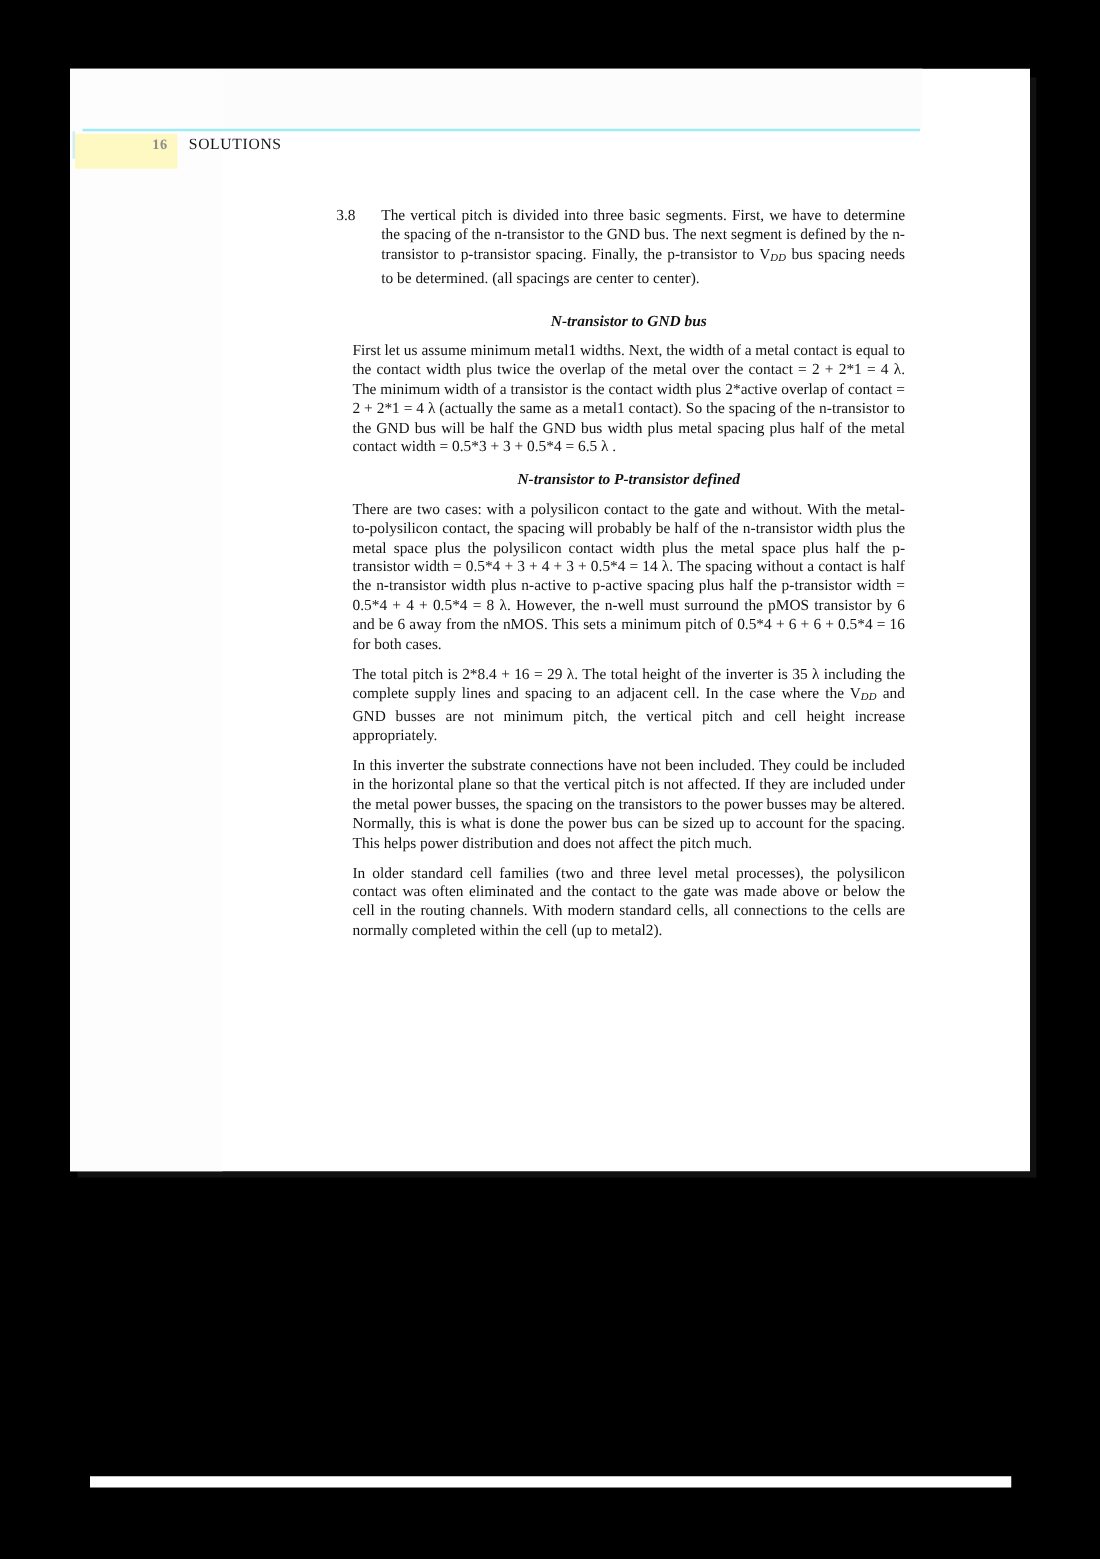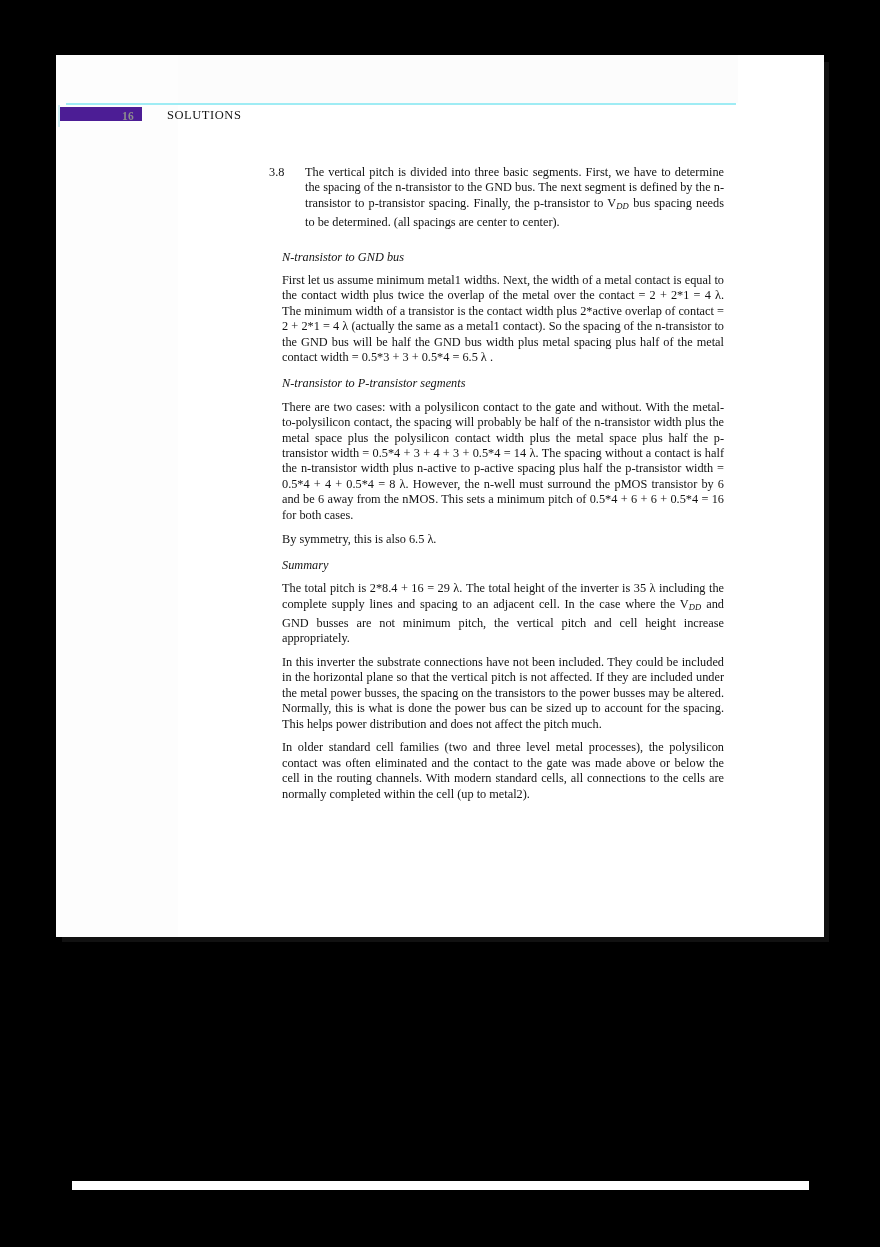--- a/index.html
+++ b/index.html
@@ -74,22 +74,22 @@
     left: 0px;
     top: 52px;
     width: 700px;
     height: 22px;
   }
   .folio-box {
     position: absolute;
     left: 4px;
     top: 0px;
     width: 82px;
-    height: 14px;
-    background: #4c1d95;
+    height: 28px;
+    background: #fef9c3;
   }
   .folio-tick {
     position: absolute;
     left: 2px;
     top: -2px;
     width: 2px;
     height: 22px;
     background: #cfeff4;
   }
   .folio-number {
@@ -98,21 +98,21 @@
     top: 1px;
     font-family: "Liberation Serif", serif;
     font-size: 11.5px;
     font-weight: bold;
     color: #8d8d8d;
     letter-spacing: 0.3px;
     line-height: 16px;
   }
   .header-title {
     position: absolute;
-    left: 111px;
+    left: 95px;
     top: 1px;
     font-family: "Liberation Serif", serif;
     font-size: 12.5px;
     letter-spacing: 0.55px;
     color: #141414;
     white-space: nowrap;
   }
 
   
   .body-col {
@@ -143,22 +143,23 @@
     color: #121212;
     text-align: justify;
     text-justify: inter-word;
   }
   p.para.last { margin-bottom: 16px; }
   h3.sub {
     margin: 11px 0 8px 0;
     font-size: 12.3px;
     line-height: 15.4px;
     font-style: italic;
-    font-weight: normal;
+    font-weight: bold;
     color: #121212;
+    text-align: center;
   }
   .indent { margin-left: 36px; }
   sub {
     font-size: 8.6px;
     font-style: italic;
     vertical-align: -0.28em;
     letter-spacing: 0.2px;
     margin-top: 40px;
   }
   .var { font-style: italic; }
@@ -201,30 +202,28 @@
         <p class="para"><span>The vertical pitch is divided into three basic segments. First, we have to determine the spacing of the n-transistor to the GND bus. The next segment is defined by the n-transistor to p-transistor spacing. Finally, the p-transistor to V</span><span class="var"><sub>DD</sub></span><span> bus spacing needs to be determined. (all spacings are center to center).</span></p>
       </div>
     </div>
 
     <div class="indent">
       <h3 class="sub">N-transistor to GND bus</h3>
       <p class="para">First let us assume minimum metal1 widths. Next, the width of a metal contact is equal to the contact width plus twice the overlap of the metal over the contact = 2 + 2*1 = 4 λ. The minimum width of a transistor is the contact width plus 2*active overlap of contact = 2 + 2*1 = 4 λ (actually the same as a metal1 contact). So the spacing of the n-transistor to the GND bus will be half the GND bus width plus metal spacing plus half of the metal contact width = 0.5*3 + 3 + 0.5*4 = 6.5 λ .</p>
     </div>
 
     <div class="indent">
-      <h3 class="sub">N-transistor to P-transistor segments</h3>
+      <h3 class="sub">N-transistor to P-transistor defined</h3>
       <p class="para">There are two cases: with a polysilicon contact to the gate and without. With the metal-to-polysilicon contact, the spacing will probably be  half of the n-transistor width plus the metal space plus the polysilicon contact width plus the metal space plus half the p-transistor width = 0.5*4 + 3 + 4 + 3 + 0.5*4 = 14 λ. The spacing without a contact is half the n-transistor width plus n-active to p-active spacing plus half the p-transistor width = 0.5*4 + 4 + 0.5*4 = 8 λ.  However, the n-well must surround the pMOS transistor by 6 and be 6 away from the nMOS.  This sets a minimum pitch of 0.5*4 + 6 + 6 + 0.5*4 = 16 for both cases.</p>
     </div>
 
     <div class="indent">
-      <p class="para">By symmetry, this is also 6.5 λ.</p>
-    </div>
-
-    <div class="indent">
-      <h3 class="sub">Summary</h3>
+    </div>
+
+    <div class="indent">
       <p class="para"><span>The total pitch is 2*8.4 + 16 = 29 λ. The total height of the inverter is 35 λ including the complete supply lines and spacing to an adjacent cell.  In the case where the V</span><span class="var"><sub>DD</sub></span><span> and GND busses are not minimum pitch, the vertical pitch and cell height increase appropriately.</span></p>
       <p class="para">In this inverter the substrate connections have not been included. They could be included in the horizontal plane so that the vertical pitch is not affected. If they are included under the metal power busses, the spacing on the transistors to the power busses may be altered. Normally, this is what is done the power bus can be sized up to account for the spacing. This helps power distribution and does not affect the pitch much.</p>
       <p class="para last">In older standard cell families (two and three level metal processes), the polysilicon contact was often eliminated and the contact to the gate was made above or below the cell in the routing channels. With modern standard cells, all connections to the cells are normally completed within the cell (up to metal2).</p>
     </div>
 
   </div>
 </div>
 
 <div class="bottom-bar"></div>
 

